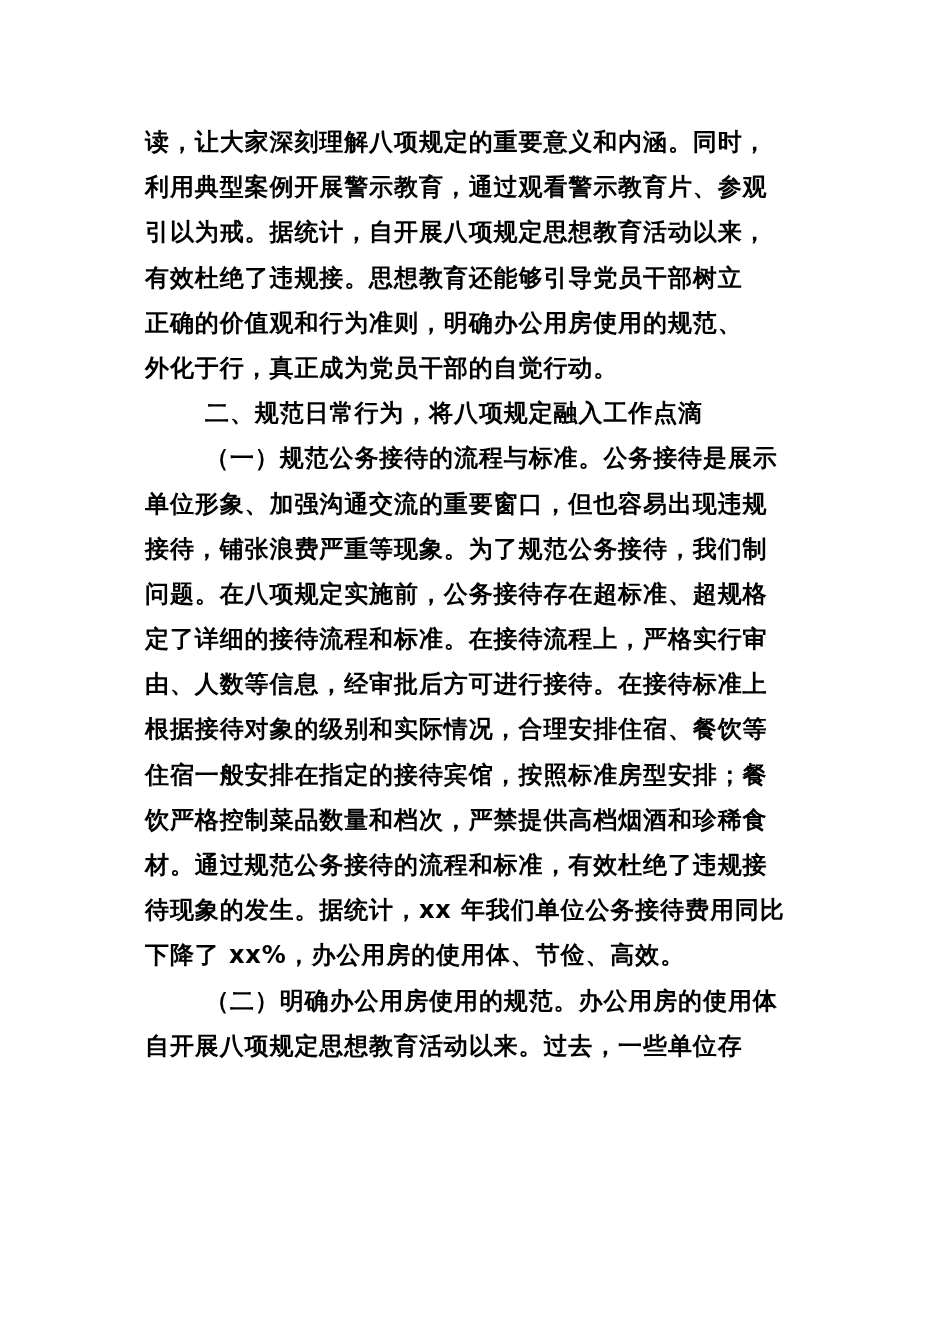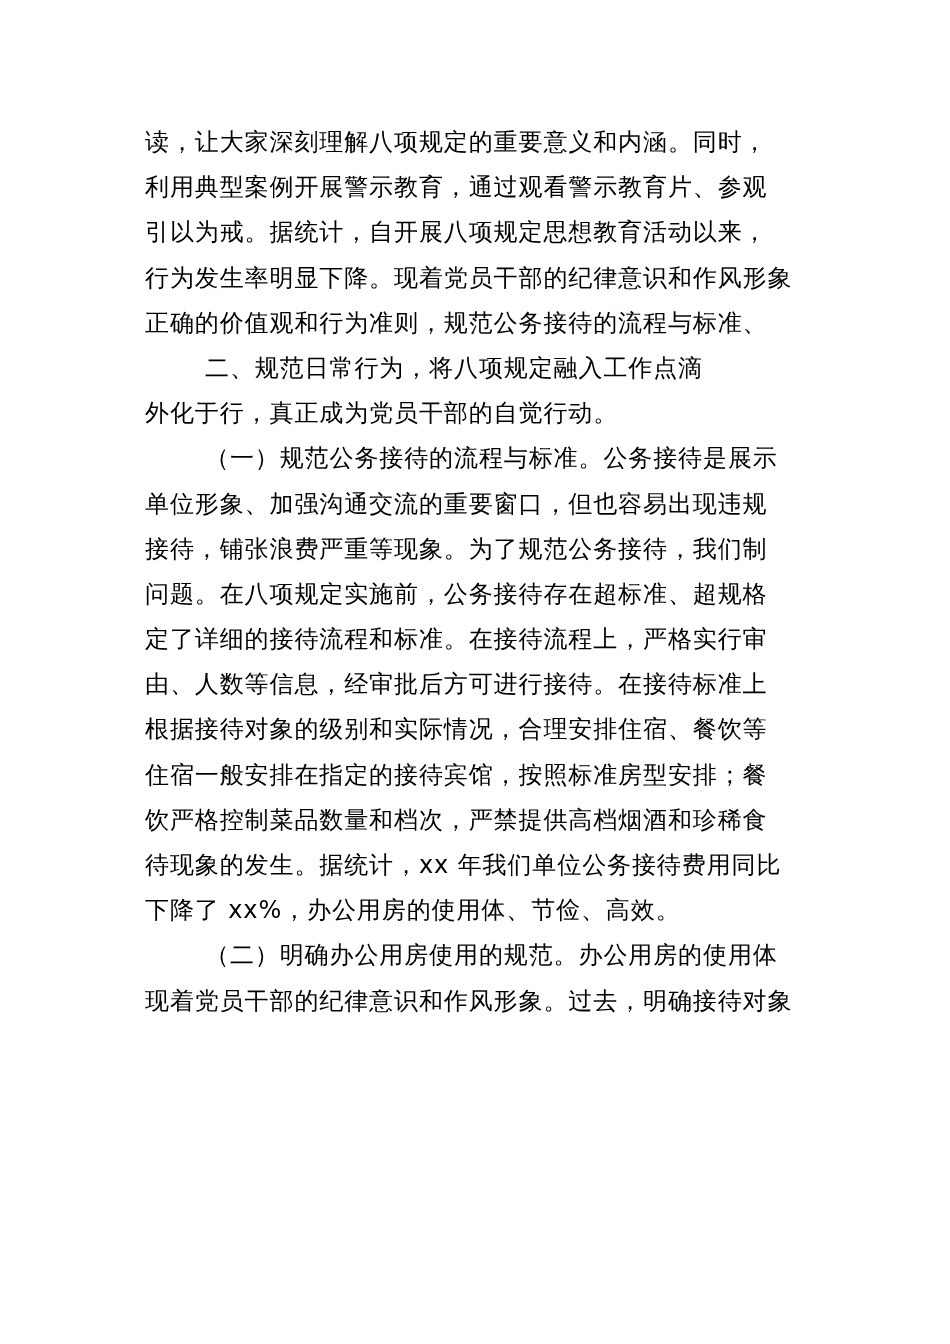--- a/index.html
+++ b/index.html
@@ -13,20 +13,21 @@
       position: relative;
       overflow: hidden;
     }
     .page {
       position: absolute;
       left: 0;
       top: 0;
       width: 950px;
       height: 1344px;
       background: #ffffff;
+      font-weight: bold;
     }
     .text-block {
       position: absolute;
       left: 145px;
       top: 120px;
       width: 662px;
       color: #000000;
       font-family: "DejaVu Sans", sans-serif;
       font-size: 24px;
     }
@@ -43,31 +44,32 @@
     }
   </style>
 </head>
 <body>
 
 <div class="page">
   <div class="text-block">
     <span class="line">读，让大家深刻理解八项规定的重要意义和内涵。同时，</span>
     <span class="line">利用典型案例开展警示教育，通过观看警示教育片、参观</span>
     <span class="line">引以为戒。据统计，自开展八项规定思想教育活动以来，</span>
-    <span class="line">行为发生率明显下降。现着党员干部的纪律意识和作风形象</span>
-    <span class="line">正确的价值观和行为准则，规范公务接待的流程与标准、</span>
+    <span class="line">有效杜绝了违规接。思想教育还能够引导党员干部树立</span>
+    <span class="line">正确的价值观和行为准则，明确办公用房使用的规范、</span>
+    <span class="line">外化于行，真正成为党员干部的自觉行动。</span>
     <span class="line indent">二、规范日常行为，将八项规定融入工作点滴</span>
-    <span class="line">外化于行，真正成为党员干部的自觉行动。</span>
     <span class="line indent">（一）规范公务接待的流程与标准。公务接待是展示</span>
     <span class="line">单位形象、加强沟通交流的重要窗口，但也容易出现违规</span>
     <span class="line">接待，铺张浪费严重等现象。为了规范公务接待，我们制</span>
     <span class="line">问题。在八项规定实施前，公务接待存在超标准、超规格</span>
     <span class="line">定了详细的接待流程和标准。在接待流程上，严格实行审</span>
     <span class="line">由、人数等信息，经审批后方可进行接待。在接待标准上</span>
     <span class="line">根据接待对象的级别和实际情况，合理安排住宿、餐饮等</span>
     <span class="line">住宿一般安排在指定的接待宾馆，按照标准房型安排；餐</span>
     <span class="line">饮严格控制菜品数量和档次，严禁提供高档烟酒和珍稀食</span>
+    <span class="line">材。通过规范公务接待的流程和标准，有效杜绝了违规接</span>
     <span class="line">待现象的发生。据统计，xx 年我们单位公务接待费用同比</span>
     <span class="line">下降了 xx%，办公用房的使用体、节俭、高效。</span>
     <span class="line indent">（二）明确办公用房使用的规范。办公用房的使用体</span>
-    <span class="line">现着党员干部的纪律意识和作风形象。过去，明确接待对象</span>
+    <span class="line">自开展八项规定思想教育活动以来。过去，一些单位存</span>
   </div>
 </div>
 
 </body></html>

